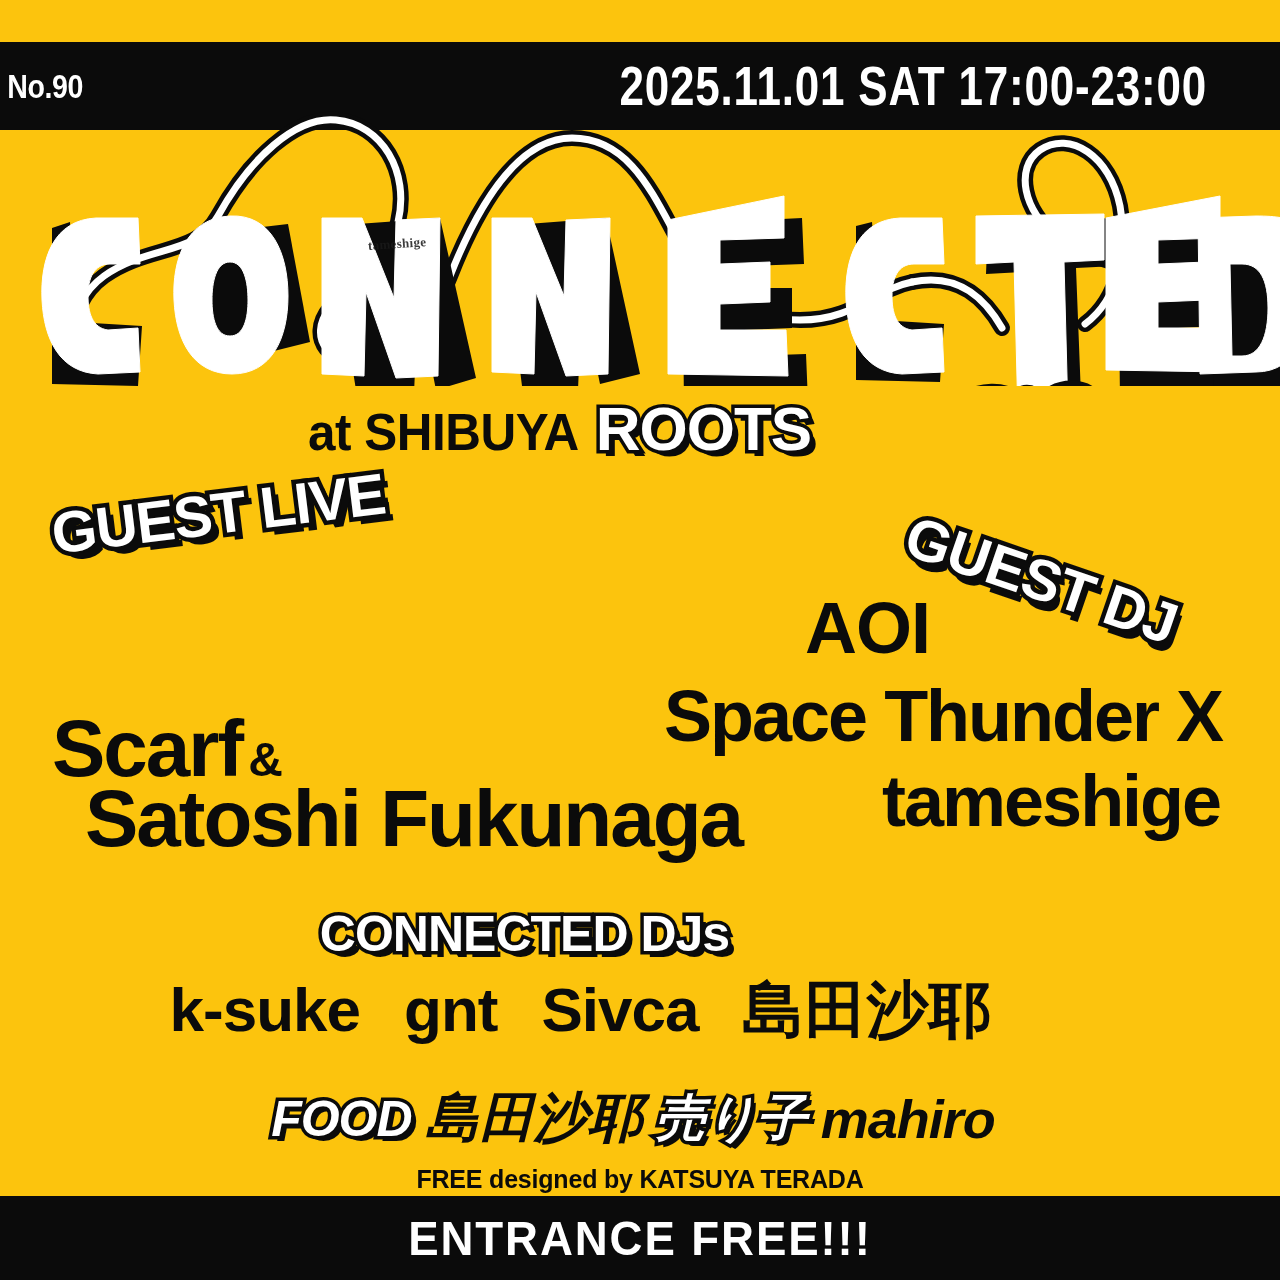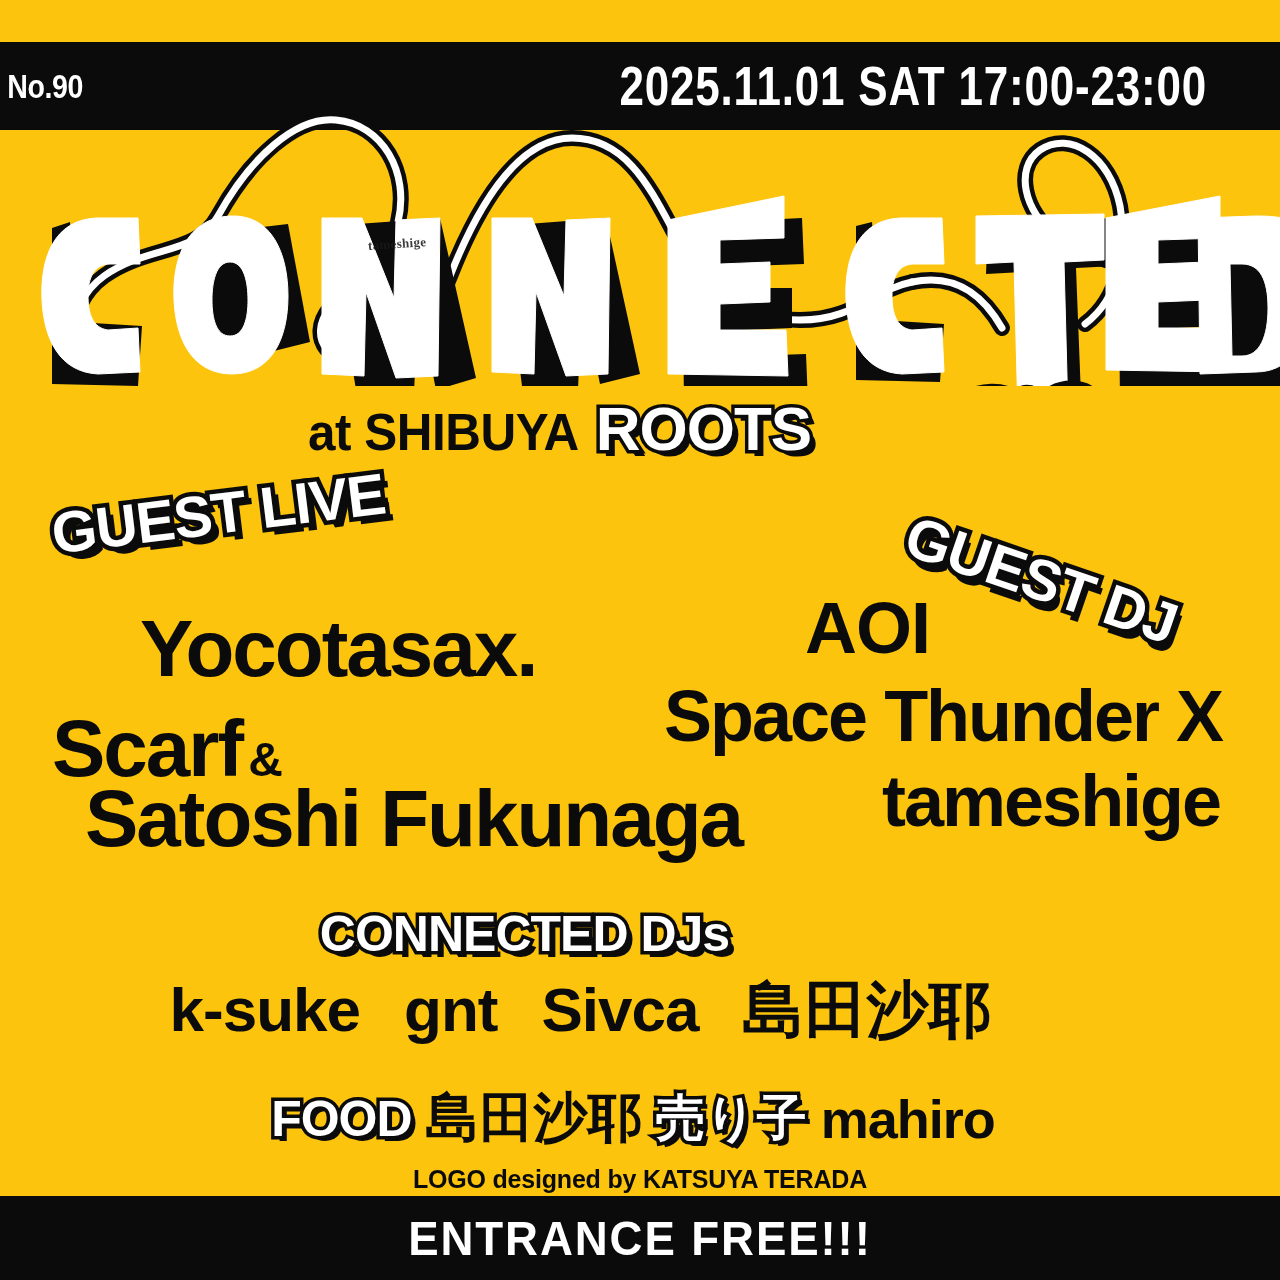--- a/index.html
+++ b/index.html
@@ -215,20 +215,21 @@
   .cdj-list .jp { font-family: "DejaVu Sans", sans-serif; letter-spacing: 0; }
 
   
   .food-row {
     position: absolute;
     left: 0;
     top: 1082px;
     width: 1280px;
     text-align: center;
     white-space: nowrap;
+    font-style: italic;
   }
   .food-row .lbl {
     display: inline-block;
     font-size: 50px;
     font-weight: 700;
     color: #ffffff;
     letter-spacing: -1px;
     -webkit-text-stroke: 7px #0B0B0B;
     paint-order: stroke fill;
     text-shadow: 5px 5px 0 #0B0B0B;
@@ -364,21 +365,20 @@
     </svg>
     <div class="logo-sig">tameshige</div>
   </div>
 
   <div class="venue">
     <span class="at">at SHIBUYA</span><span class="roots">ROOTS</span>
   </div>
 
   <div class="col col-left">
     <div class="badge badge-live">GUEST LIVE</div>
-    <div class="act act-yocotasax">Yocotasax.</div>
     <div class="act act-scarf"><span>Scarf</span><span class="amp">&amp;</span></div>
     <div class="act act-satoshi">Satoshi Fukunaga</div>
   </div>
 
   <div class="col col-right">
     <div class="badge badge-dj">GUEST DJ</div>
     <div class="act act-aoi">AOI</div>
     <div class="act act-space">Space Thunder X</div>
     <div class="act act-tameshige">tameshige</div>
   </div>
@@ -387,19 +387,19 @@
     <span>CONNECTED DJs</span>
   </div>
   <div class="cdj-list">
     <span class="nm">k-suke</span><span class="nm">gnt</span><span class="nm">Sivca</span><span class="nm jp">島田沙耶</span>
   </div>
 
   <div class="food-row">
     <span class="lbl">FOOD</span><span class="val jp">島田沙耶</span><span class="lbl jp">売り子</span><span class="val">mahiro</span>
   </div>
 
-  <div class="credit">LOGO designed by KATSUYA TERADA</div>
+  <div class="credit">FREE designed by KATSUYA TERADA</div>
 
   <div class="bottombar">
     <span>ENTRANCE FREE!!!</span>
   </div>
 
 </div>
 
 </body></html>

